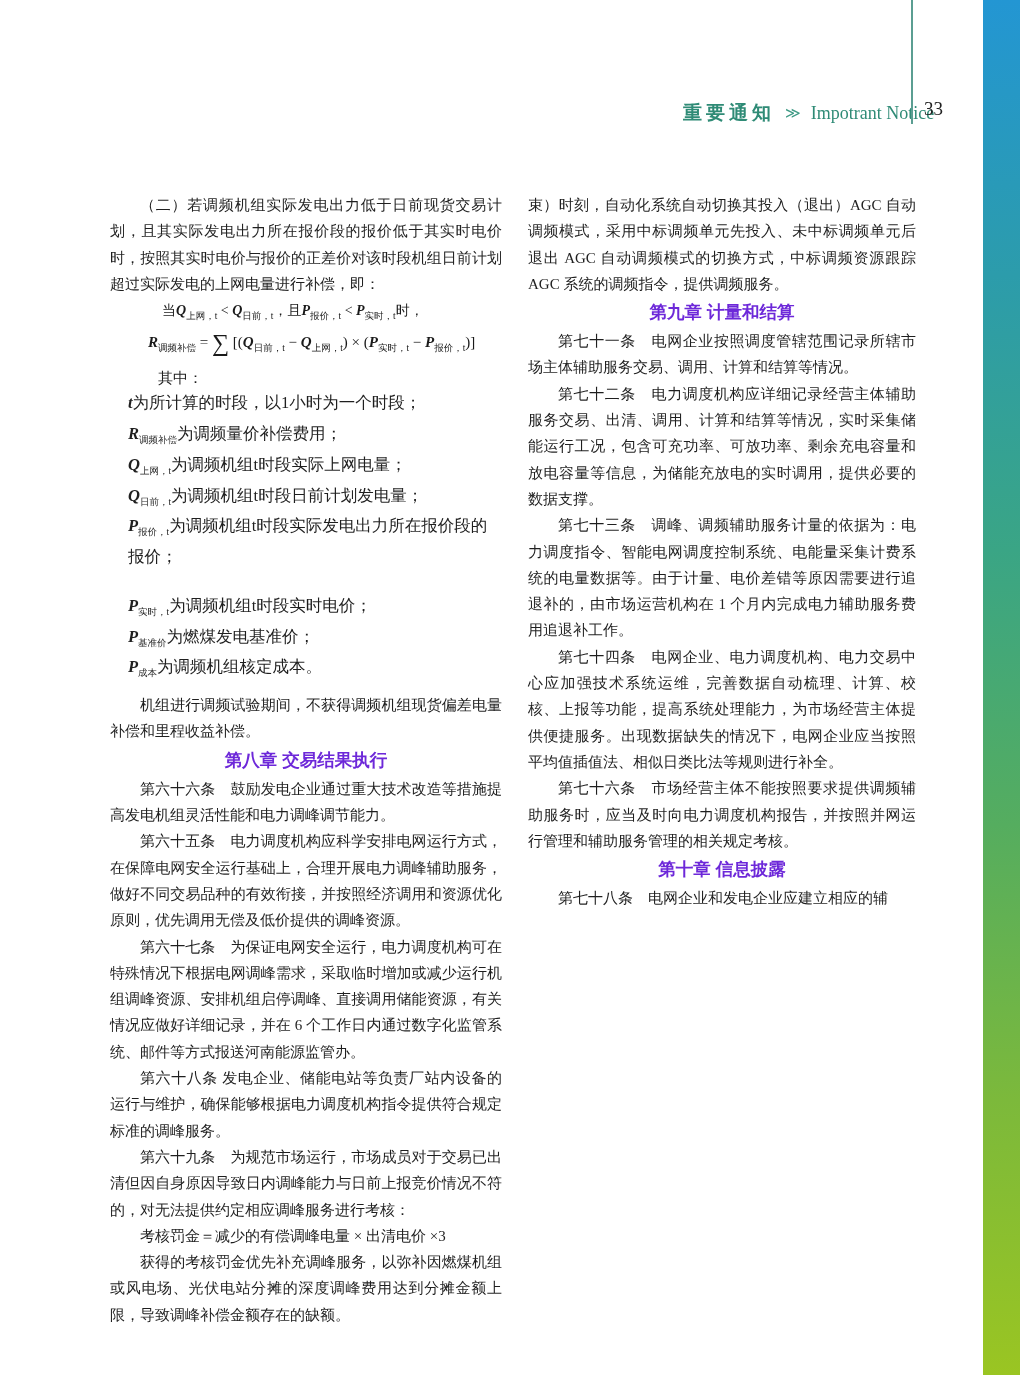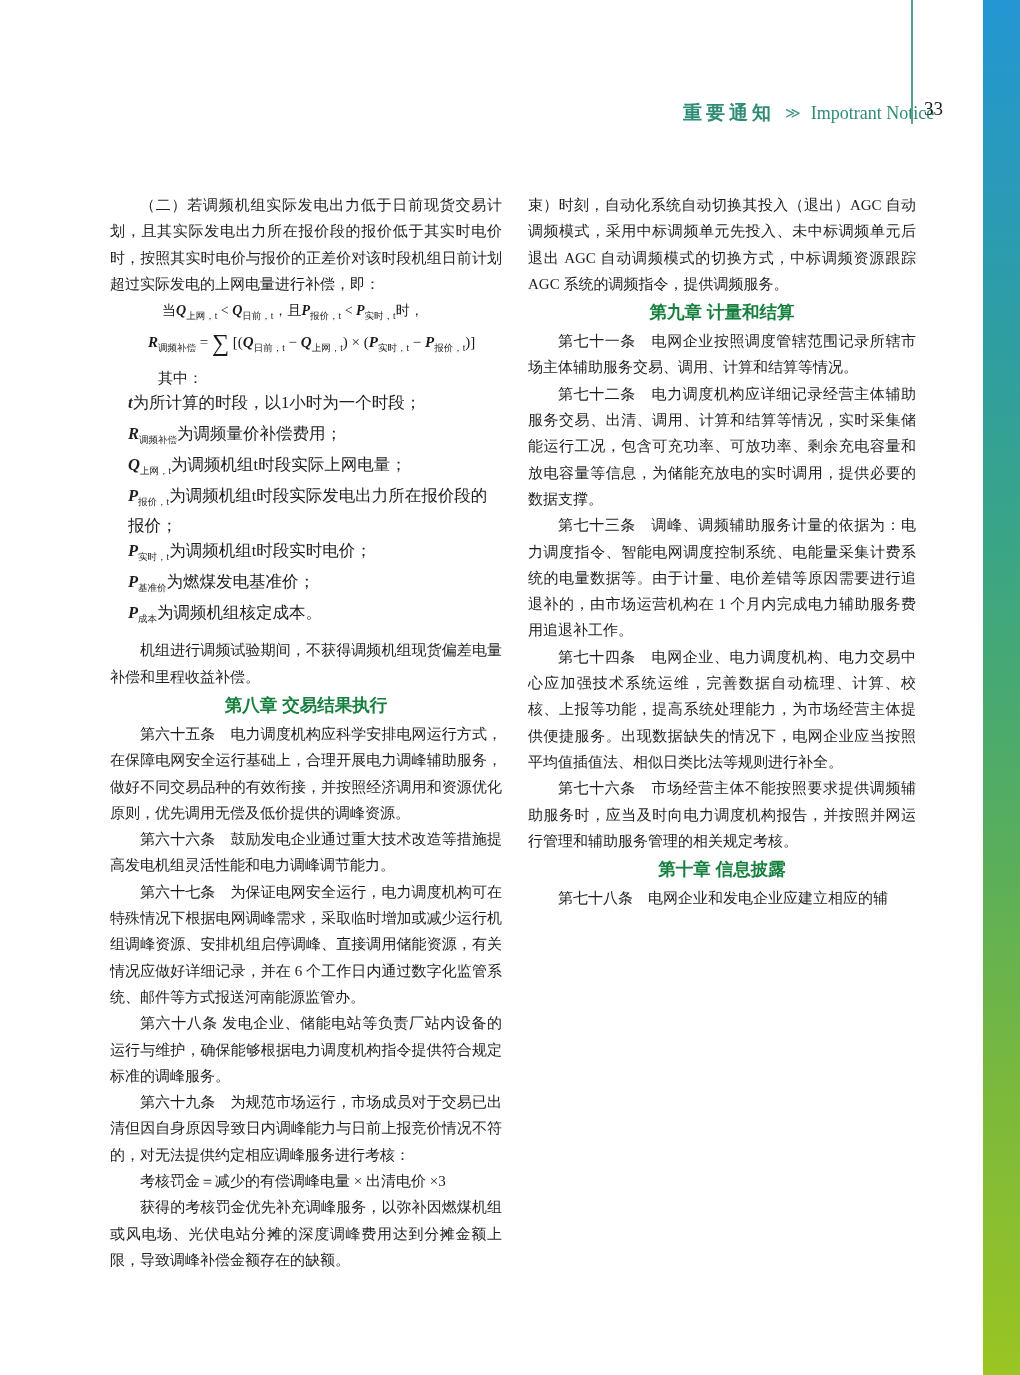--- a/index.html
+++ b/index.html
@@ -51,42 +51,42 @@
   p.body-para{
     margin:0;font-size:15px;line-height:26.3px;
     text-align:justify;text-indent:2em;
     text-justify:inter-ideograph;
   }
   p.no-indent{text-indent:0;}
   .chapter-heading{
     margin:2px 0;font-size:17.5px;line-height:27px;
     font-weight:700;text-align:center;text-indent:0;
     font-family:"Liberation Sans","DejaVu Sans",sans-serif;
-    color:#15803d;
+    color:#6d28d9;
   }
   
   .formula{
     margin:3px 0 2px 38px;
     font-size:14px;line-height:22px;color:#1a1a1a;
   }
   .formula .cond{padding-left:14px;}
   .formula .eq{font-size:15px;line-height:30px;}
   .var{font-style:italic;font-weight:600;font-family:"Liberation Serif",serif;}
   .formula sub,.defs sub{
     font-size:9.5px;font-style:normal;font-weight:400;
   }
   .sum{font-size:24px;vertical-align:-4px;font-weight:400;}
   
   .among{margin:4px 0 2px 0;padding-left:18px;font-size:17px;line-height:26px;text-indent:0;}
   .defs{padding-left:18px;}
   .def-line{
     margin:0;font-size:16.5px;line-height:24.5px;
     text-align:left;
   }
-  .def-line.gap{margin-top:0;}
+  .def-line.gap{margin-top:24px;}
   .def-line .var{font-weight:600;}
 </style>
 </head>
 <body>
 
 <div class="page">
 
   <div class="edge-bar"></div>
 
   <div class="page-header">
@@ -105,32 +105,33 @@
       <div class="cond"><span>当</span><span class="var">Q</span><sub>上网，t</sub><span> &lt; </span><span class="var">Q</span><sub>日前，t</sub><span>，且</span><span class="var">P</span><sub>报价，t</sub><span> &lt; </span><span class="var">P</span><sub>实时，t</sub><span>时，</span></div>
       <div class="eq"><span class="var">R</span><sub>调频补偿</sub><span> = </span><span class="sum">∑</span><span> [(</span><span class="var">Q</span><sub>日前，t</sub><span> − </span><span class="var">Q</span><sub>上网，t</sub><span>) × (</span><span class="var">P</span><sub>实时，t</sub><span> − </span><span class="var">P</span><sub>报价，t</sub><span>)]</span></div>
     </div>
 
     <p class="body-para among">其中：</p>
 
     <div class="defs">
       <p class="def-line"><span class="var">t</span><sub></sub><span>为所计算的时段，以1小时为一个时段；</span></p>
       <p class="def-line"><span class="var">R</span><sub>调频补偿</sub><span>为调频量价补偿费用；</span></p>
       <p class="def-line"><span class="var">Q</span><sub>上网，t</sub><span>为调频机组t时段实际上网电量；</span></p>
+      <p class="def-line"><span class="var">Q</span><sub>日前，t</sub><span>为调频机组t时段日前计划发电量；</span></p>
       <p class="def-line"><span class="var">P</span><sub>报价，t</sub><span>为调频机组t时段实际发电出力所在报价段的报价；</span></p>
       <p class="def-line gap"><span class="var">P</span><sub>实时，t</sub><span>为调频机组t时段实时电价；</span></p>
       <p class="def-line"><span class="var">P</span><sub>基准价</sub><span>为燃煤发电基准价；</span></p>
       <p class="def-line"><span class="var">P</span><sub>成本</sub><span>为调频机组核定成本。</span></p>
     </div>
 
     <p class="body-para" style="margin-top:6px;">机组进行调频试验期间，不获得调频机组现货偏差电量补偿和里程收益补偿。</p>
 
     <h3 class="chapter-heading">第八章 交易结果执行</h3>
 
+    <p class="body-para">第六十六条　鼓励发电企业通过重大技术改造等措施提高发电机组灵活性能和电力调峰调节能力。</p>
     <p class="body-para">第六十五条　电力调度机构应科学安排电网运行方式，在保障电网安全运行基础上，合理开展电力调峰辅助服务，做好不同交易品种的有效衔接，并按照经济调用和资源优化原则，优先调用无偿及低价提供的调峰资源。</p>
-    <p class="body-para">第六十六条　鼓励发电企业通过重大技术改造等措施提高发电机组灵活性能和电力调峰调节能力。</p>
     <p class="body-para">第六十七条　为保证电网安全运行，电力调度机构可在特殊情况下根据电网调峰需求，采取临时增加或减少运行机组调峰资源、安排机组启停调峰、直接调用储能资源，有关情况应做好详细记录，并在 6 个工作日内通过数字化监管系统、邮件等方式报送河南能源监管办。</p>
     <p class="body-para">第六十八条 发电企业、储能电站等负责厂站内设备的运行与维护，确保能够根据电力调度机构指令提供符合规定标准的调峰服务。</p>
     <p class="body-para">第六十九条　为规范市场运行，市场成员对于交易已出清但因自身原因导致日内调峰能力与日前上报竞价情况不符的，对无法提供约定相应调峰服务进行考核：</p>
     <p class="body-para">考核罚金＝减少的有偿调峰电量 × 出清电价 ×3</p>
     <p class="body-para">获得的考核罚金优先补充调峰服务，以弥补因燃煤机组或风电场、光伏电站分摊的深度调峰费用达到分摊金额上限，导致调峰补偿金额存在的缺额。</p>
 
   </div>
 
   <div class="col col-right">
     <p class="body-para no-indent">束）时刻，自动化系统自动切换其投入（退出）AGC 自动调频模式，采用中标调频单元先投入、未中标调频单元后退出 AGC 自动调频模式的切换方式，中标调频资源跟踪 AGC 系统的调频指令，提供调频服务。</p>

